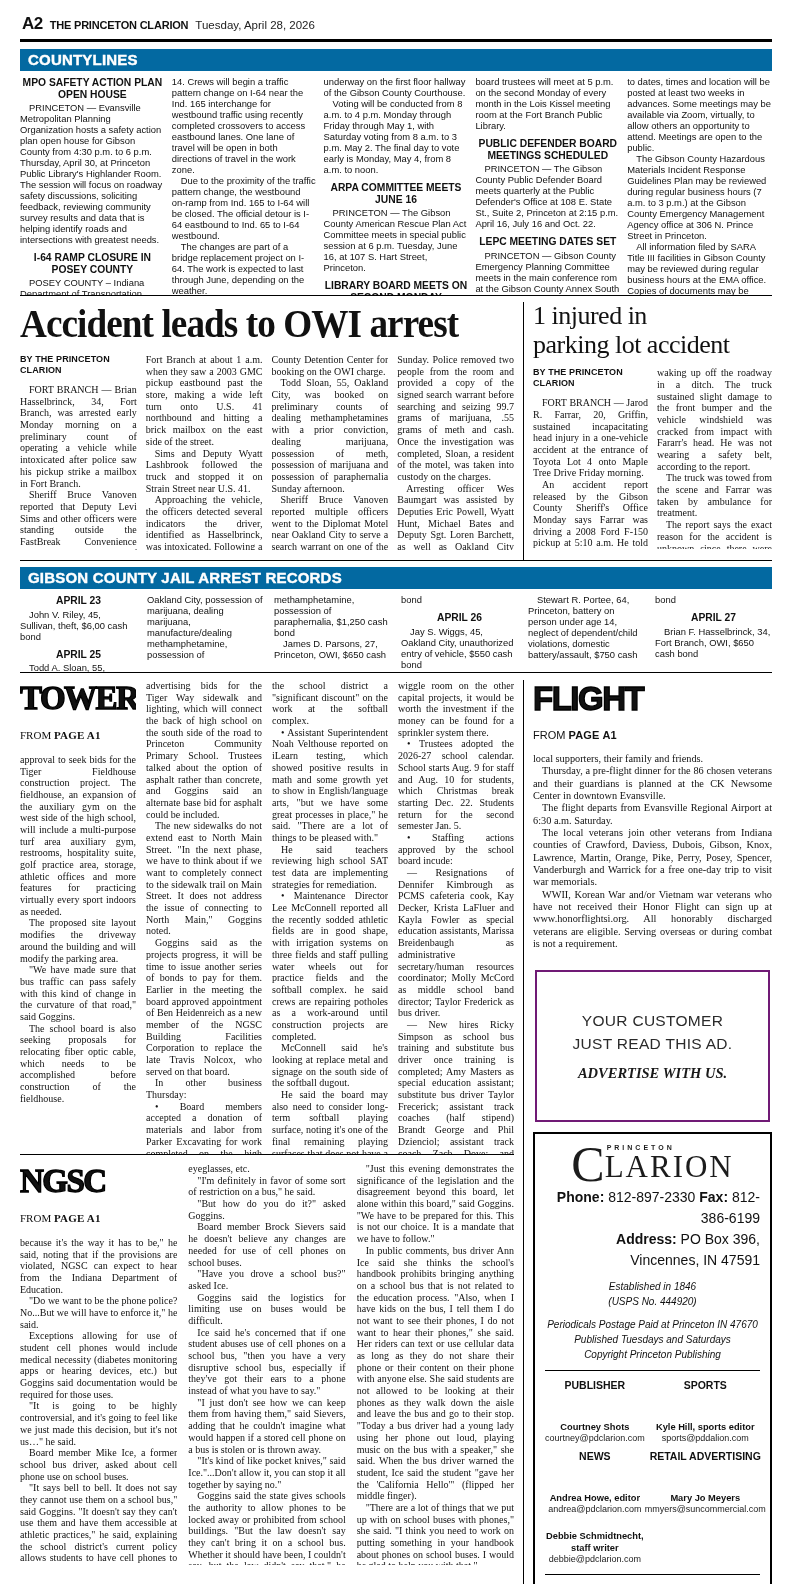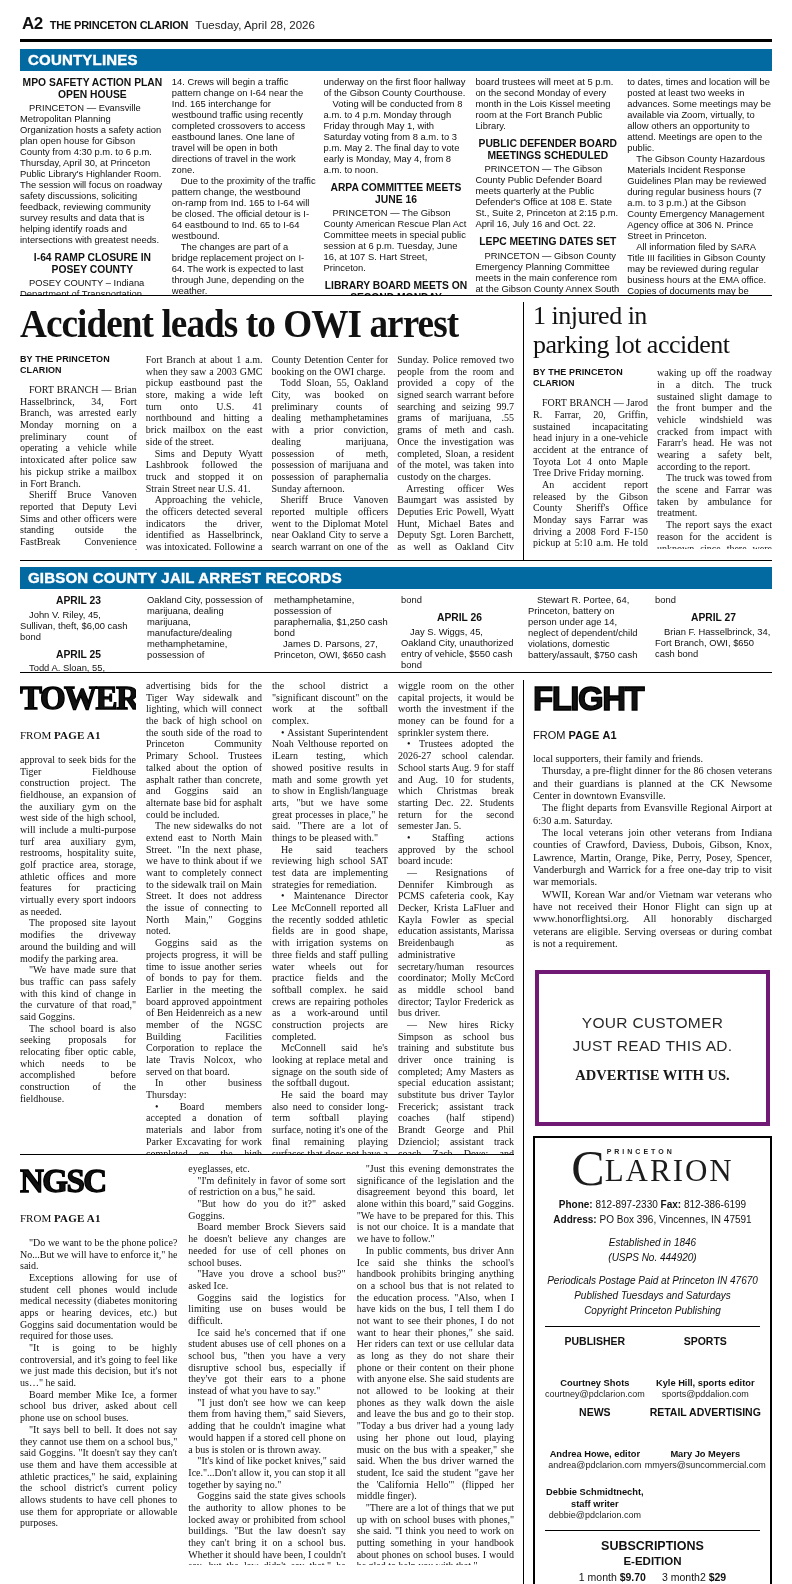--- a/index.html
+++ b/index.html
@@ -59,35 +59,35 @@
   .tower-cols{gap:10px;height:474px;}
   .tower-cols .col{overflow:hidden;}
   .lead-col .list{overflow:hidden;}
   .ngsc-block{margin-top:8px;}
   .ngsc-cols{gap:11px;height:402px;}
   
   .flight-block{height:282px;overflow:hidden;}
   .flight-text{font-family:"Liberation Serif",serif;font-size:10.3px;line-height:1.2;}
   .flight-text .para{text-align:justify;}
   
-  .adbox{border:4px solid #701a75;height:148px;margin:8px 2px 10px 2px;display:flex;
+  .adbox{border:2px solid #701a75;height:148px;margin:8px 2px 10px 2px;display:flex;
          flex-direction:column;align-items:center;justify-content:center;text-align:center;}
   .ad-line{font-size:15.5px;color:#2a2a2a;letter-spacing:0.3px;line-height:1.45;}
-  .ad-cta{font-family:"Liberation Serif",serif;font-weight:700;
+  .ad-cta{font-family:"Liberation Serif",serif;font-style:italic;font-weight:700;
           font-size:14.5px;margin-top:10px;color:#1a1a1a;text-align:right;}
   
   .mh-box{border:2px solid #000;padding:8px 10px 10px 10px;flex:1;overflow:hidden;}
   .mh-logo{display:flex;justify-content:center;align-items:flex-start;
            font-family:"Liberation Serif",serif;color:#1c1c1c;}
   .mh-logo-c{font-size:50px;line-height:0.9;font-weight:400;}
   .mh-logo-right{display:flex;flex-direction:column;align-items:flex-start;padding-top:2px;}
   .mh-logo-small{font-size:7px;letter-spacing:3px;font-family:"Liberation Sans",sans-serif;
                  font-weight:700;margin-left:2px;}
   .mh-logo-rest{font-size:31px;letter-spacing:2px;line-height:1;}
-  .mh-contact{text-align:center;font-size:10px;margin-top:6px;line-height:1.5;}
+  .mh-contact{text-align:right;font-size:14px;line-height:1.5;}
   .mh-italic{text-align:center;font-style:italic;font-size:10px;line-height:1.5;margin-top:8px;}
   .mh-rule{border-top:1.5px solid #000;margin:8px 0;}
   .mh-staff{display:flex;text-align:center;font-size:9px;line-height:1.3;}
   .mh-staff>div{flex:1;}
   .mh-title{font-weight:700;font-size:10.5px;margin-top:6px;}
   .mh-name{font-weight:700;font-size:9.3px;margin-top:28px;}
   .mh-email{font-size:9px;color:#222;}
   .mh-subs{text-align:center;}
   .mh-subs-title{font-weight:700;font-size:12.5px;}
   .mh-subs-sub{font-weight:700;font-size:11.5px;margin-top:2px;}
@@ -267,20 +267,21 @@
           </div>
       </div>
       <div class="rule-thin"></div>
 
       <div class="ngsc-block">
         <div class="cols ngsc-cols serif">
           <div class="col lead-col">
             <div class="sec-head">NGSC</div>
             <div class="frompage"><span>FROM </span><b>PAGE A1</b></div>
             <div class="list">
+                <p class="para cont">because it's the way it has to be," he said, noting that if the provisions are violated, NGSC can expect to hear from the Indiana Department of Education.</p>
                 <p class="para">"Do we want to be the phone police? No...But we will have to enforce it," he said.</p>
                 <p class="para">Exceptions allowing for use of student cell phones would include medical necessity (diabetes monitoring apps or hearing devices, etc.) but Goggins said documentation would be required for those uses.</p>
                 <p class="para">"It is going to be highly controversial, and it's going to feel like we just made this decision, but it's not us…" he said.</p>
                 <p class="para">Board member Mike Ice, a former school bus driver, asked about cell phone use on school buses.</p>
                 <p class="para">"It says bell to bell. It does not say they cannot use them on a school bus," said Goggins. "It doesn't say they can't use them and have them accessible at athletic practices," he said, explaining the school district's current policy allows students to have cell phones to use them for appropriate or allowable purposes.</p>
               </div>
           </div>
           <div class="col">
               <p class="para cont">eyeglasses, etc.</p>
               <p class="para">"I'm definitely in favor of some sort of restriction on a bus," he said.</p>

